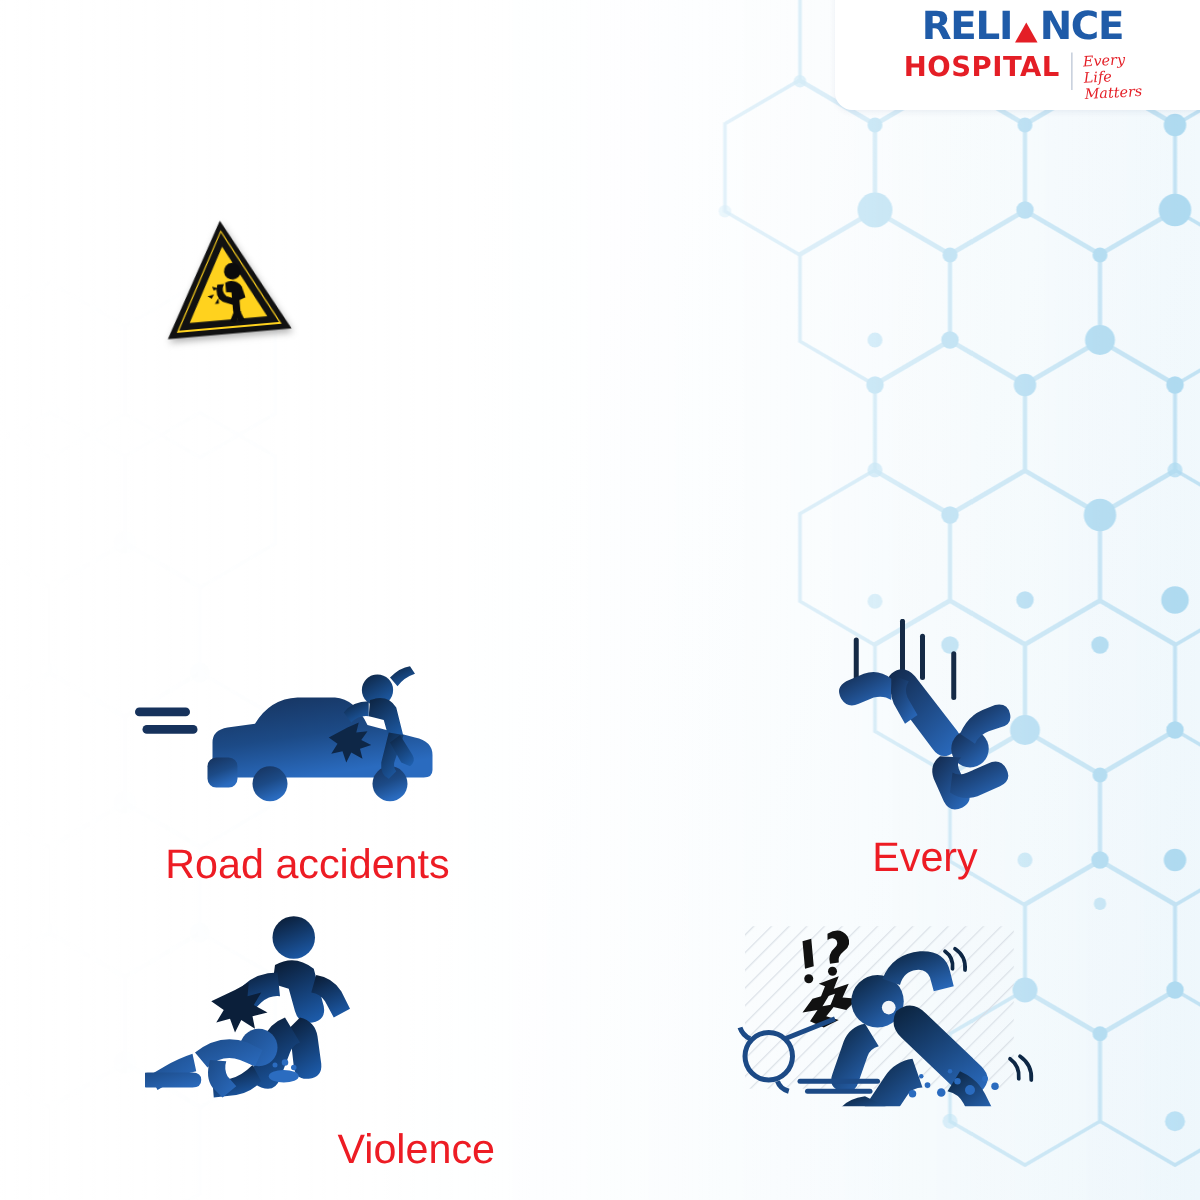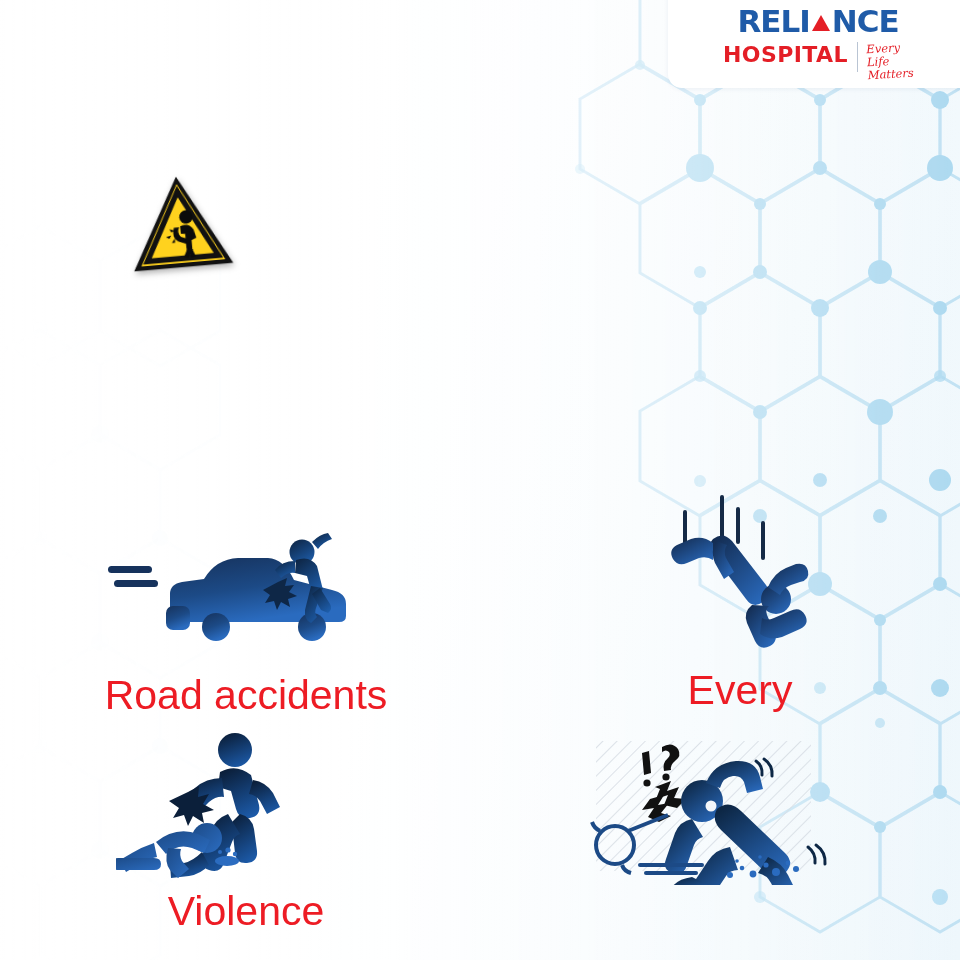--- a/index.html
+++ b/index.html
@@ -22,21 +22,21 @@
   #logo-card {
     position:absolute; left:668px; top:-14px;
     width:300px; height:102px;
     background:#ffffff;
     border-radius:0 0 0 14px;
     box-shadow:0 1px 5px rgba(30,60,110,.07);
     display:flex; flex-direction:column;
     align-items:center; justify-content:center;
     padding-top:10px;
   }
-  #logo-top { display:flex; align-items:flex-start; letter-spacing:-0.5px; }
+  #logo-top { display:flex; align-items:center; letter-spacing:-0.5px; }
   .lg-blue {
     font-family:"DejaVu Sans", sans-serif;
     font-weight:bold; font-size:31px; color:#1F5BA8;
     letter-spacing:-1px;
   }
   #logo-a-wrap { position:relative; display:inline-block; width:22px; height:30px; }
   #logo-a-tri {
     position:absolute; left:2px; bottom:2px;
     width:0;height:0;
     border-left:9px solid transparent;
@@ -76,21 +76,21 @@
     width:108px; height:112px;
     transform:rotate(-5deg);
     filter:drop-shadow(1px 3px 3px rgba(0,0,0,.3));
   }
   
   .cell { position:absolute; }
   .cell-icon { position:absolute; }
   .cell-label {
     position:absolute;
     font-family:"Liberation Sans", sans-serif;
-    font-size:41px;
+    font-size:33px;
     color:#ED1C24;
     white-space:nowrap;
     text-align:center;
   }
 </style>
 </head>
 <body>
 
 <div id="poster">
 
@@ -377,21 +377,21 @@
         <path d="M72 62 l11 -6 -1 11 11 -3 -6 10 11 6 -12 3 2 10 -11 -7 -5 10 -4 -11 -11 3 6 -10 -10 -7 z"></path>
       </g>
 
       <g fill="#2B6CC0">
         <ellipse cx="111" cy="131" rx="12" ry="5"></ellipse>
         <circle cx="112" cy="120" r="2.6"></circle>
         <circle cx="119" cy="124" r="2.2"></circle>
         <circle cx="104" cy="122" r="2"></circle>
       </g>
     </svg>
-    <div class="cell-label" style="left:0; top:158px; width:300px;">Violence</div>
+    <div class="cell-label" style="left:0; top:170px; width:300px;text-align:right;">Violence</div>
   </div>
 
   <div class="cell" style="left:575px; top:730px; width:310px; height:200px;">
     <svg class="cell-icon" style="left:5px; top:5px;" width="290" height="150" viewBox="0 0 290 150" xmlns="http://www.w3.org/2000/svg">
       <defs>
         <linearGradient id="gSport" x1="0.2" y1="0" x2="0.9" y2="1">
           <stop offset="0%" stop-color="#0D2745"></stop>
           <stop offset="100%" stop-color="#2A6BBF"></stop>
         </linearGradient>
         <pattern id="hatch" width="10" height="10" patternTransform="rotate(45)" patternUnits="userSpaceOnUse">

